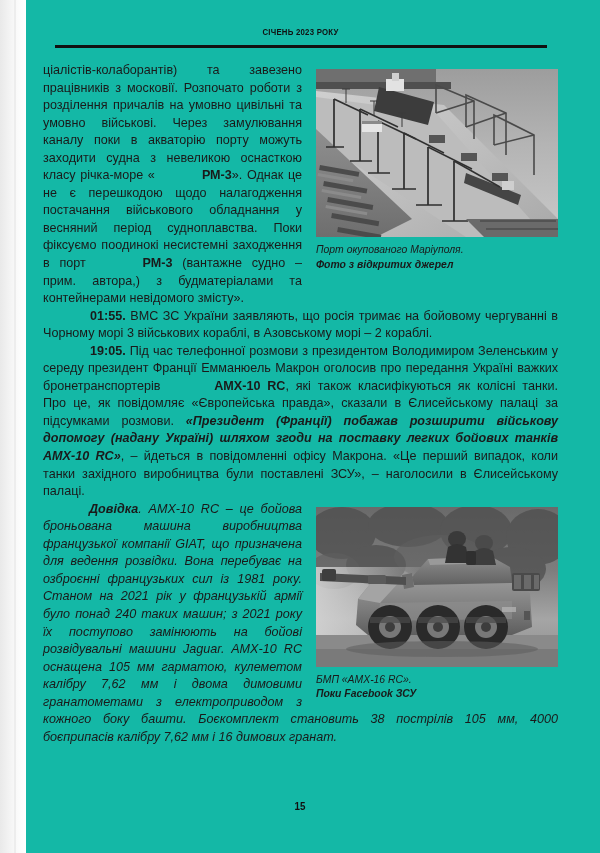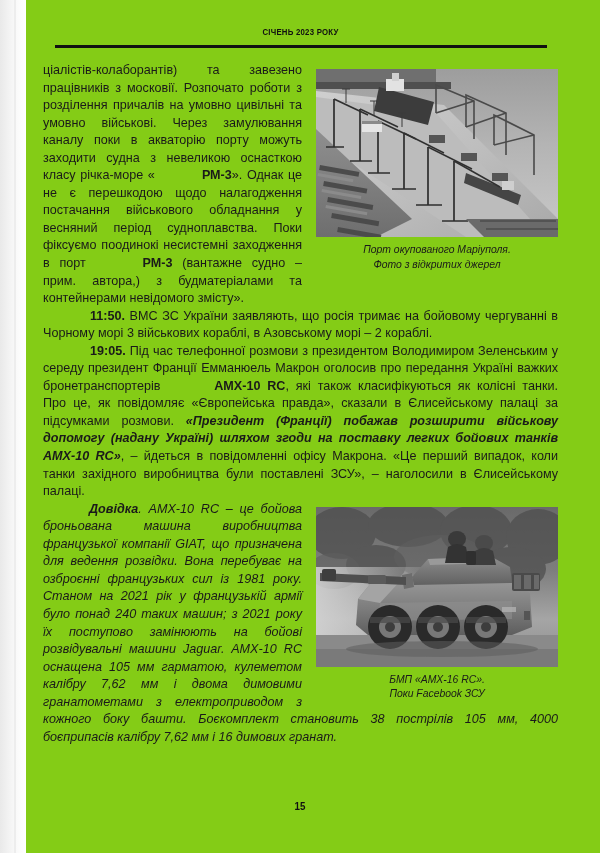--- a/index.html
+++ b/index.html
@@ -11,21 +11,21 @@
     width: 600px;
     height: 853px;
     position: relative;
     font-family: "Liberation Sans", sans-serif;
     color: #1a1a1a;
     overflow: hidden;
   }
   .page {
     position: absolute;
     inset: 0;
-    background: #84cc16;
+    background: #14b8a6;
   }
   
   .scan-edge {
     position: absolute;
     left: 0; top: 0;
     width: 26px; height: 853px;
     background: linear-gradient(to right, #e9e9e9 0%, #f3f3f3 35%, #fbfbfb 70%, #ffffff 100%);
     pointer-events: none;
   }
   .scan-edge-2 {
@@ -91,24 +91,24 @@
     border: 0;
   }
   .photo.p1 { height: 168px; }
   .photo.p2 { height: 160px; }
 
   .caption {
     font-size: 10.4px;
     line-height: 14.6px;
     font-style: italic;
     color: #1a1a1a;
-    text-align: center;
+    text-align: left;
     margin-top: 6px;
   }
-  .caption .line2 { display: block; }
+  .caption .line2 { display: block; font-weight: bold; }
 
   
   .spravka {
     font-style: italic;
     text-align: justify;
   }
   .spravka .lead {
     font-weight: 700;
     font-style: italic;
     margin-top: 28px;
@@ -242,21 +242,21 @@
         </g>
       </svg>
       <div class="caption">
         <span>Порт окупованого Маріуполя.</span>
         <span class="line2">Фото з відкритих джерел</span>
       </div>
     </div>
 
     <p><span>ціалістів-колаборантів) та завезено працівників з московії. Розпочато роботи з розділення причалів на умовно цивільні та умовно військові. Через замулювання каналу поки в акваторію порту можуть заходити судна з невеликою оснасткою класу річка-море «</span><b>РМ-3</b><span>». Однак це не є перешкодою щодо налагодження постачання військового обладнання у весняний період судноплавства. Поки фіксуємо поодинокі несистемні заходження в порт </span><b>РМ-3</b><span> (вантажне судно – прим. автора,) з будматеріалами та контейнерами невідомого змісту».</span></p>
 
-    <p><b>11:50.</b><span> ВМС ЗС України заявляють, що росія тримає на бойовому чергуванні в Чорному морі 3 військових кораблі, в Азовському морі – 2 кораблі.</span></p>
+    <p><b>01:55.</b><span> ВМС ЗС України заявляють, що росія тримає на бойовому чергуванні в Чорному морі 3 військових кораблі, в Азовському морі – 2 кораблі.</span></p>
 
     <p><b>19:05.</b><span> Під час телефонної розмови з президентом Володимиром Зеленським у середу президент Франції Емманюель Макрон оголосив про передання Україні важких бронетранспортерів </span><b>AMX-10 RC</b><span>, які також класифікуються як колісні танки. Про це, як повідомляє «Європейська правда», сказали в Єлисейському палаці за підсумками розмови. </span><span class="bi">«Президент (Франції) побажав розширити військову допомогу (надану Україні) шляхом згоди на поставку легких бойових танків AMX-10 RC»</span><span>, – йдеться в повідомленні офісу Макрона. «Це перший випадок, коли танки західного виробництва були поставлені ЗСУ», – наголосили в Єлисейському палаці.</span></p>
 
     <div class="figure fig2">
       <svg class="photo p2" viewBox="0 0 242 160" preserveAspectRatio="none" role="img">
         <defs>
           <linearGradient id="bg2" x1="0" y1="0" x2="0" y2="1">
             <stop offset="0%" stop-color="#6a6a6a"></stop>
             <stop offset="40%" stop-color="#7e7e7e"></stop>
             <stop offset="70%" stop-color="#a5a5a5"></stop>

